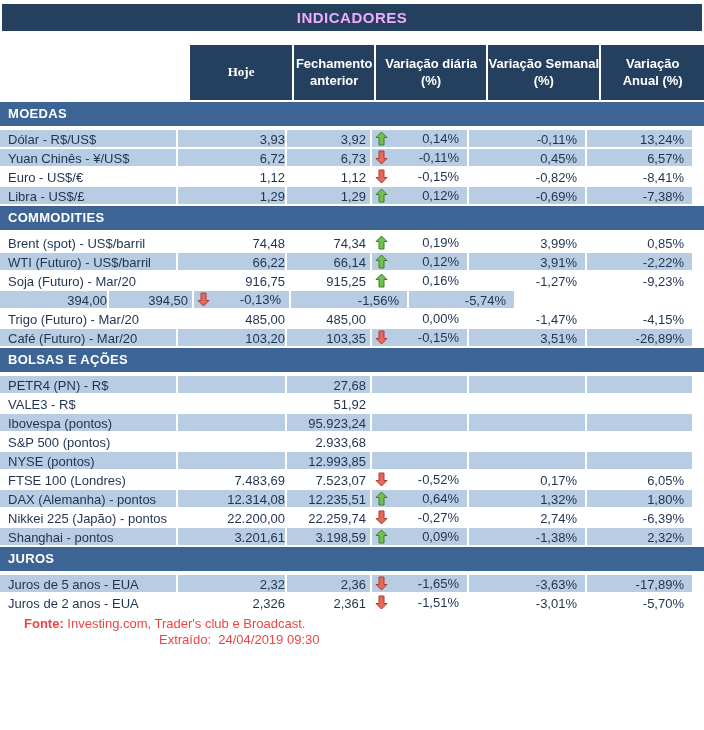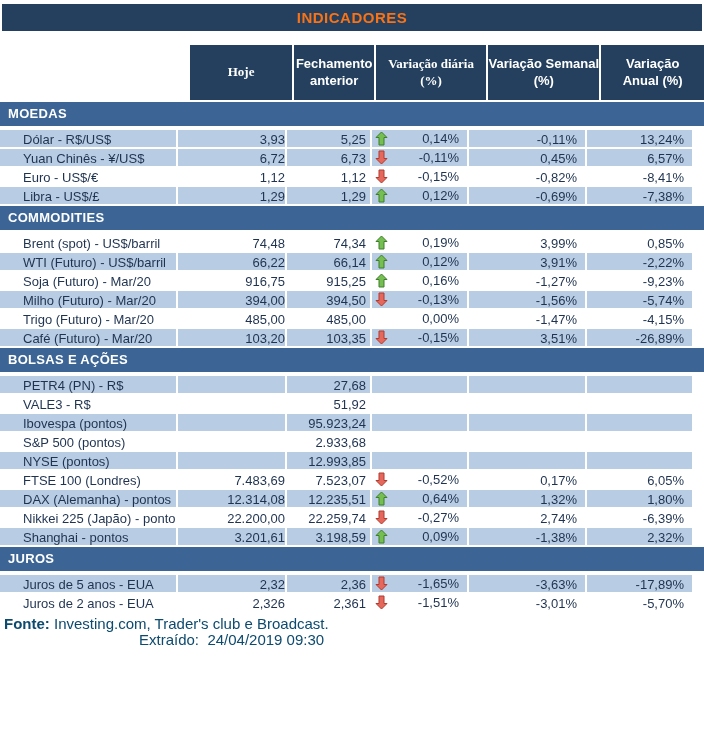--- a/index.html
+++ b/index.html
@@ -9,64 +9,64 @@
     font-family:"Liberation Sans", sans-serif;
     color:var(--text,#1F3350);
     overflow:hidden;
   }
   .page { width:704px; }
 
   .title-bar {
     margin:4px 2px 14px 2px;
     height:27px; line-height:27px;
     background:var(--navy,#24405E);
-    color:#f97316; font-weight:bold; font-size:15px;
+    color:#f0abfc; font-weight:bold; font-size:15px;
     text-align:center; letter-spacing:0.5px;
   }
 
   .header-row { display:flex; height:55px; margin-bottom:2px; }
   .hcell {
     background:var(--navy,#24405E); color:#fff;
     font-weight:bold; font-size:13px; line-height:1.25;
     display:flex; align-items:center; justify-content:center;
     text-align:center; white-space:pre-line;
     border-right:2px solid #fff;
   }
   .hcell:last-child { border-right:none; }
   .hcell.spacer { background:transparent; border-right:none; width:198px; }
   .w-hoje   { width:109px;font-family:Liberation Serif, serif; }
   .w-fech   { width:85px;  }
-  .w-diaria { width:117px;font-family:Liberation Serif, serif;  }
+  .w-diaria { width:117px;  }
   .w-semanal{ width:118px;text-align:center; }
   .w-anual  { width:107px;  }
 
   .section-bar {
     height:24px; line-height:24px; margin-bottom:4px;
     background:var(--sectionbar,#3C6595);
     color:#fff; font-weight:bold; font-size:13px;
     padding-left:8px; letter-spacing:0.3px;
   }
 
   .row { display:flex; height:19px; border-bottom:2px solid #fff; font-size:13px; }
   .row.shaded .cell { background:var(--band,#B8CCE4); }
   .cell {
     line-height:17px; padding-top:1px;
     border-right:2px solid #fff;
     overflow:hidden; white-space:nowrap;
   }
-  .cell.label  { width:178px; text-align:left;  padding-left:23px; }
+  .cell.label  { width:178px; text-align:left;  padding-left:8px; }
   .cell.hoje   { width:109px; text-align:right; }
   .cell.fech   { width:85px;  text-align:right; padding-right:4px; }
   .cell.diaria { width:97px; display:flex; justify-content:space-between; align-items:center; padding:0 8px 0 3px; }
   .cell.semanal{ width:118px; text-align:right; padding-right:8px; }
   .cell.anual  { width:105px;  text-align:right; padding-right:8px; border-right:none; }
   .arrow { display:inline-flex; width:13px; height:15px; }
   .arrow svg { display:block; }
 
-  .footer { margin-top:3px; padding-left:4px; font-size:15px; color:#0c4a6e; line-height:16px; }
+  .footer { margin-top:3px; padding-left:24px; font-size:13px; color:#ef4444; line-height:16px; }
   .footer .extraido-line { margin-left:135px; }
 </style>
 </head>
 <body>
 
 <div class="page">
 
   <div class="title-bar">INDICADORES</div>
 
   <div class="header-row">
@@ -80,21 +80,21 @@
 (%)</div>
     <div class="hcell w-anual">Variação
 Anual (%)</div>
   </div>
 
   <div id="table-body">
       <div class="section-bar">MOEDAS</div>
       <div class="row shaded">
         <div class="cell label">Dólar - R$/US$</div>
         <div class="cell hoje">3,93</div>
-        <div class="cell fech">5,25</div>
+        <div class="cell fech">3,92</div>
         <div class="cell diaria">
           <span class="arrow">
             <svg width="13" height="15" viewBox="0 0 13 15">
               <path d="M6.5 1 L12 6.5 H9 V14 H4 V6.5 H1 Z" fill="#74BE52" stroke="#3E7E2B" stroke-width="1" stroke-linejoin="round"></path>
             </svg>
           </span>
           <span>0,14%</span>
         </div>
         <div class="cell semanal">-0,11%</div>
         <div class="cell anual">13,24%</div>
@@ -184,21 +184,20 @@
             <svg width="13" height="15" viewBox="0 0 13 15">
               <path d="M6.5 1 L12 6.5 H9 V14 H4 V6.5 H1 Z" fill="#74BE52" stroke="#3E7E2B" stroke-width="1" stroke-linejoin="round"></path>
             </svg>
           </span>
           <span>0,16%</span>
         </div>
         <div class="cell semanal">-1,27%</div>
         <div class="cell anual">-9,23%</div>
       </div>
       <div class="row shaded">
-        <div class="cell label">Milho (Futuro) - Mar/20</div>
         <div class="cell hoje">394,00</div>
         <div class="cell fech">394,50</div>
         <div class="cell diaria">
           <span class="arrow">
             <svg width="13" height="15" viewBox="0 0 13 15">
               <path d="M6.5 14 L1 8.5 H4 V1 H9 V8.5 H12 Z" fill="#E4695C" stroke="#B03B2E" stroke-width="1" stroke-linejoin="round"></path>
             </svg>
           </span>
           <span>-0,13%</span>
         </div>

